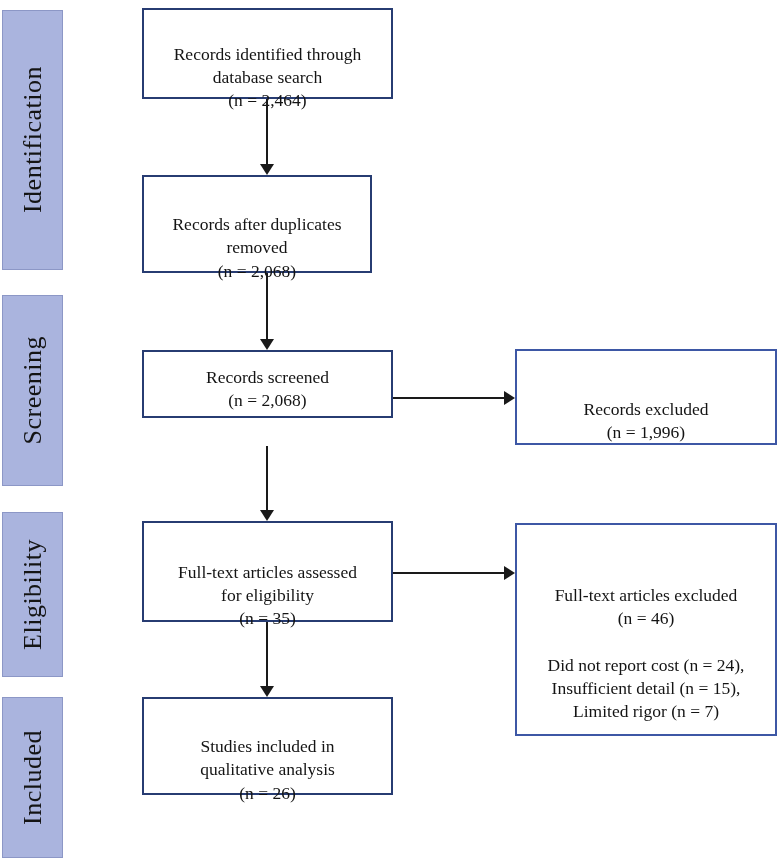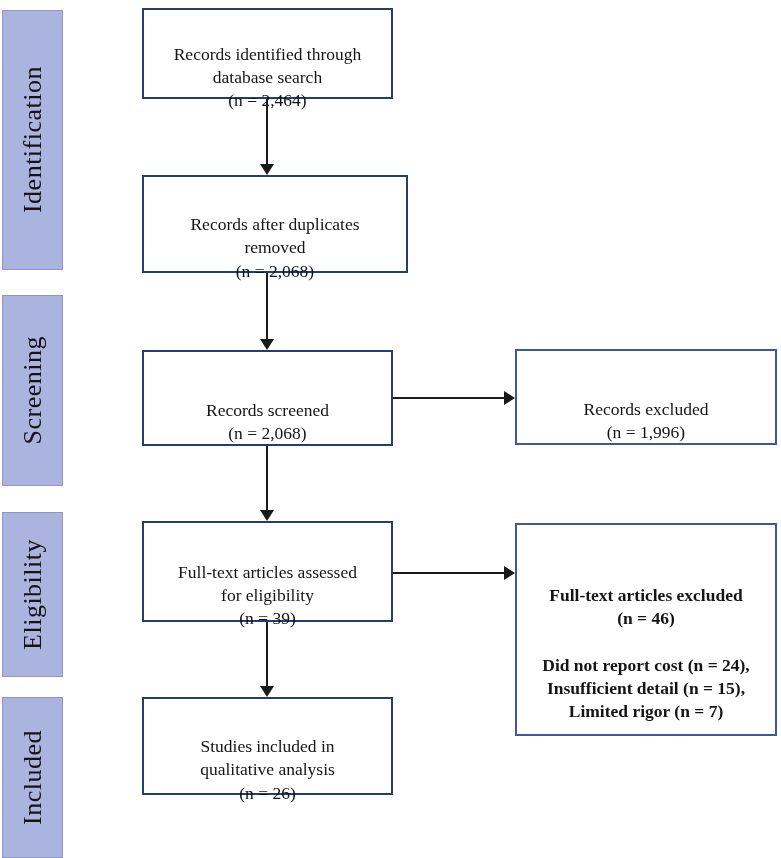--- a/index.html
+++ b/index.html
@@ -49,26 +49,26 @@
     box-sizing:border-box;
     padding:4px 6px;
   }
   .node-text{
     font-size:17.5px;
     line-height:1.32;
     white-space:pre-line;
     margin-top:48px;
   }
   #box-identified{left:142px;top:8px;width:251px;height:91px;}
-  #box-duplicates{left:142px;top:175px;width:266px;height:98px;}
-  #box-screened{left:142px;top:350px;width:251px;height:96px;}
+  #box-duplicates{left:142px;top:175px;width:230px;height:98px;}
+  #box-screened{left:142px;top:350px;width:251px;height:68px;align-items:flex-end;}
   #box-fulltext{left:142px;top:521px;width:251px;height:101px;}
   #box-included-studies{left:142px;top:697px;width:251px;height:98px;}
   #box-excluded-records{left:515px;top:349px;width:262px;height:96px;border-color:var(--side-border);}
-  #box-excluded-fulltext{left:515px;top:523px;width:262px;height:213px;border-color:var(--side-border);font-weight:bold;}
+  #box-excluded-fulltext{left:515px;top:523px;width:262px;height:213px;border-color:var(--side-border);}
   
   .arrow-line-v{position:absolute;width:1.5px;background:var(--arrow);}
   .arrow-line-h{position:absolute;height:1.5px;background:var(--arrow);}
   .arrow-head-down{
     position:absolute;width:0;height:0;
     border-left:7px solid transparent;
     border-right:7px solid transparent;
     border-top:11px solid var(--arrow);
   }
   .arrow-head-right{
@@ -112,21 +112,21 @@
 removed
 (n = 2,068)</div>
   </div>
   <div class="node" id="box-screened">
     <div class="node-text">Records screened
 (n = 2,068)</div>
   </div>
   <div class="node" id="box-fulltext">
     <div class="node-text">Full-text articles assessed
 for eligibility
-(n = 39)</div>
+(n = 35)</div>
   </div>
   <div class="node" id="box-included-studies">
     <div class="node-text">Studies included in
 qualitative analysis
 (n = 26)</div>
   </div>
 
   <div class="node" id="box-excluded-records">
     <div class="node-text">Records excluded
 (n = 1,996)</div>

